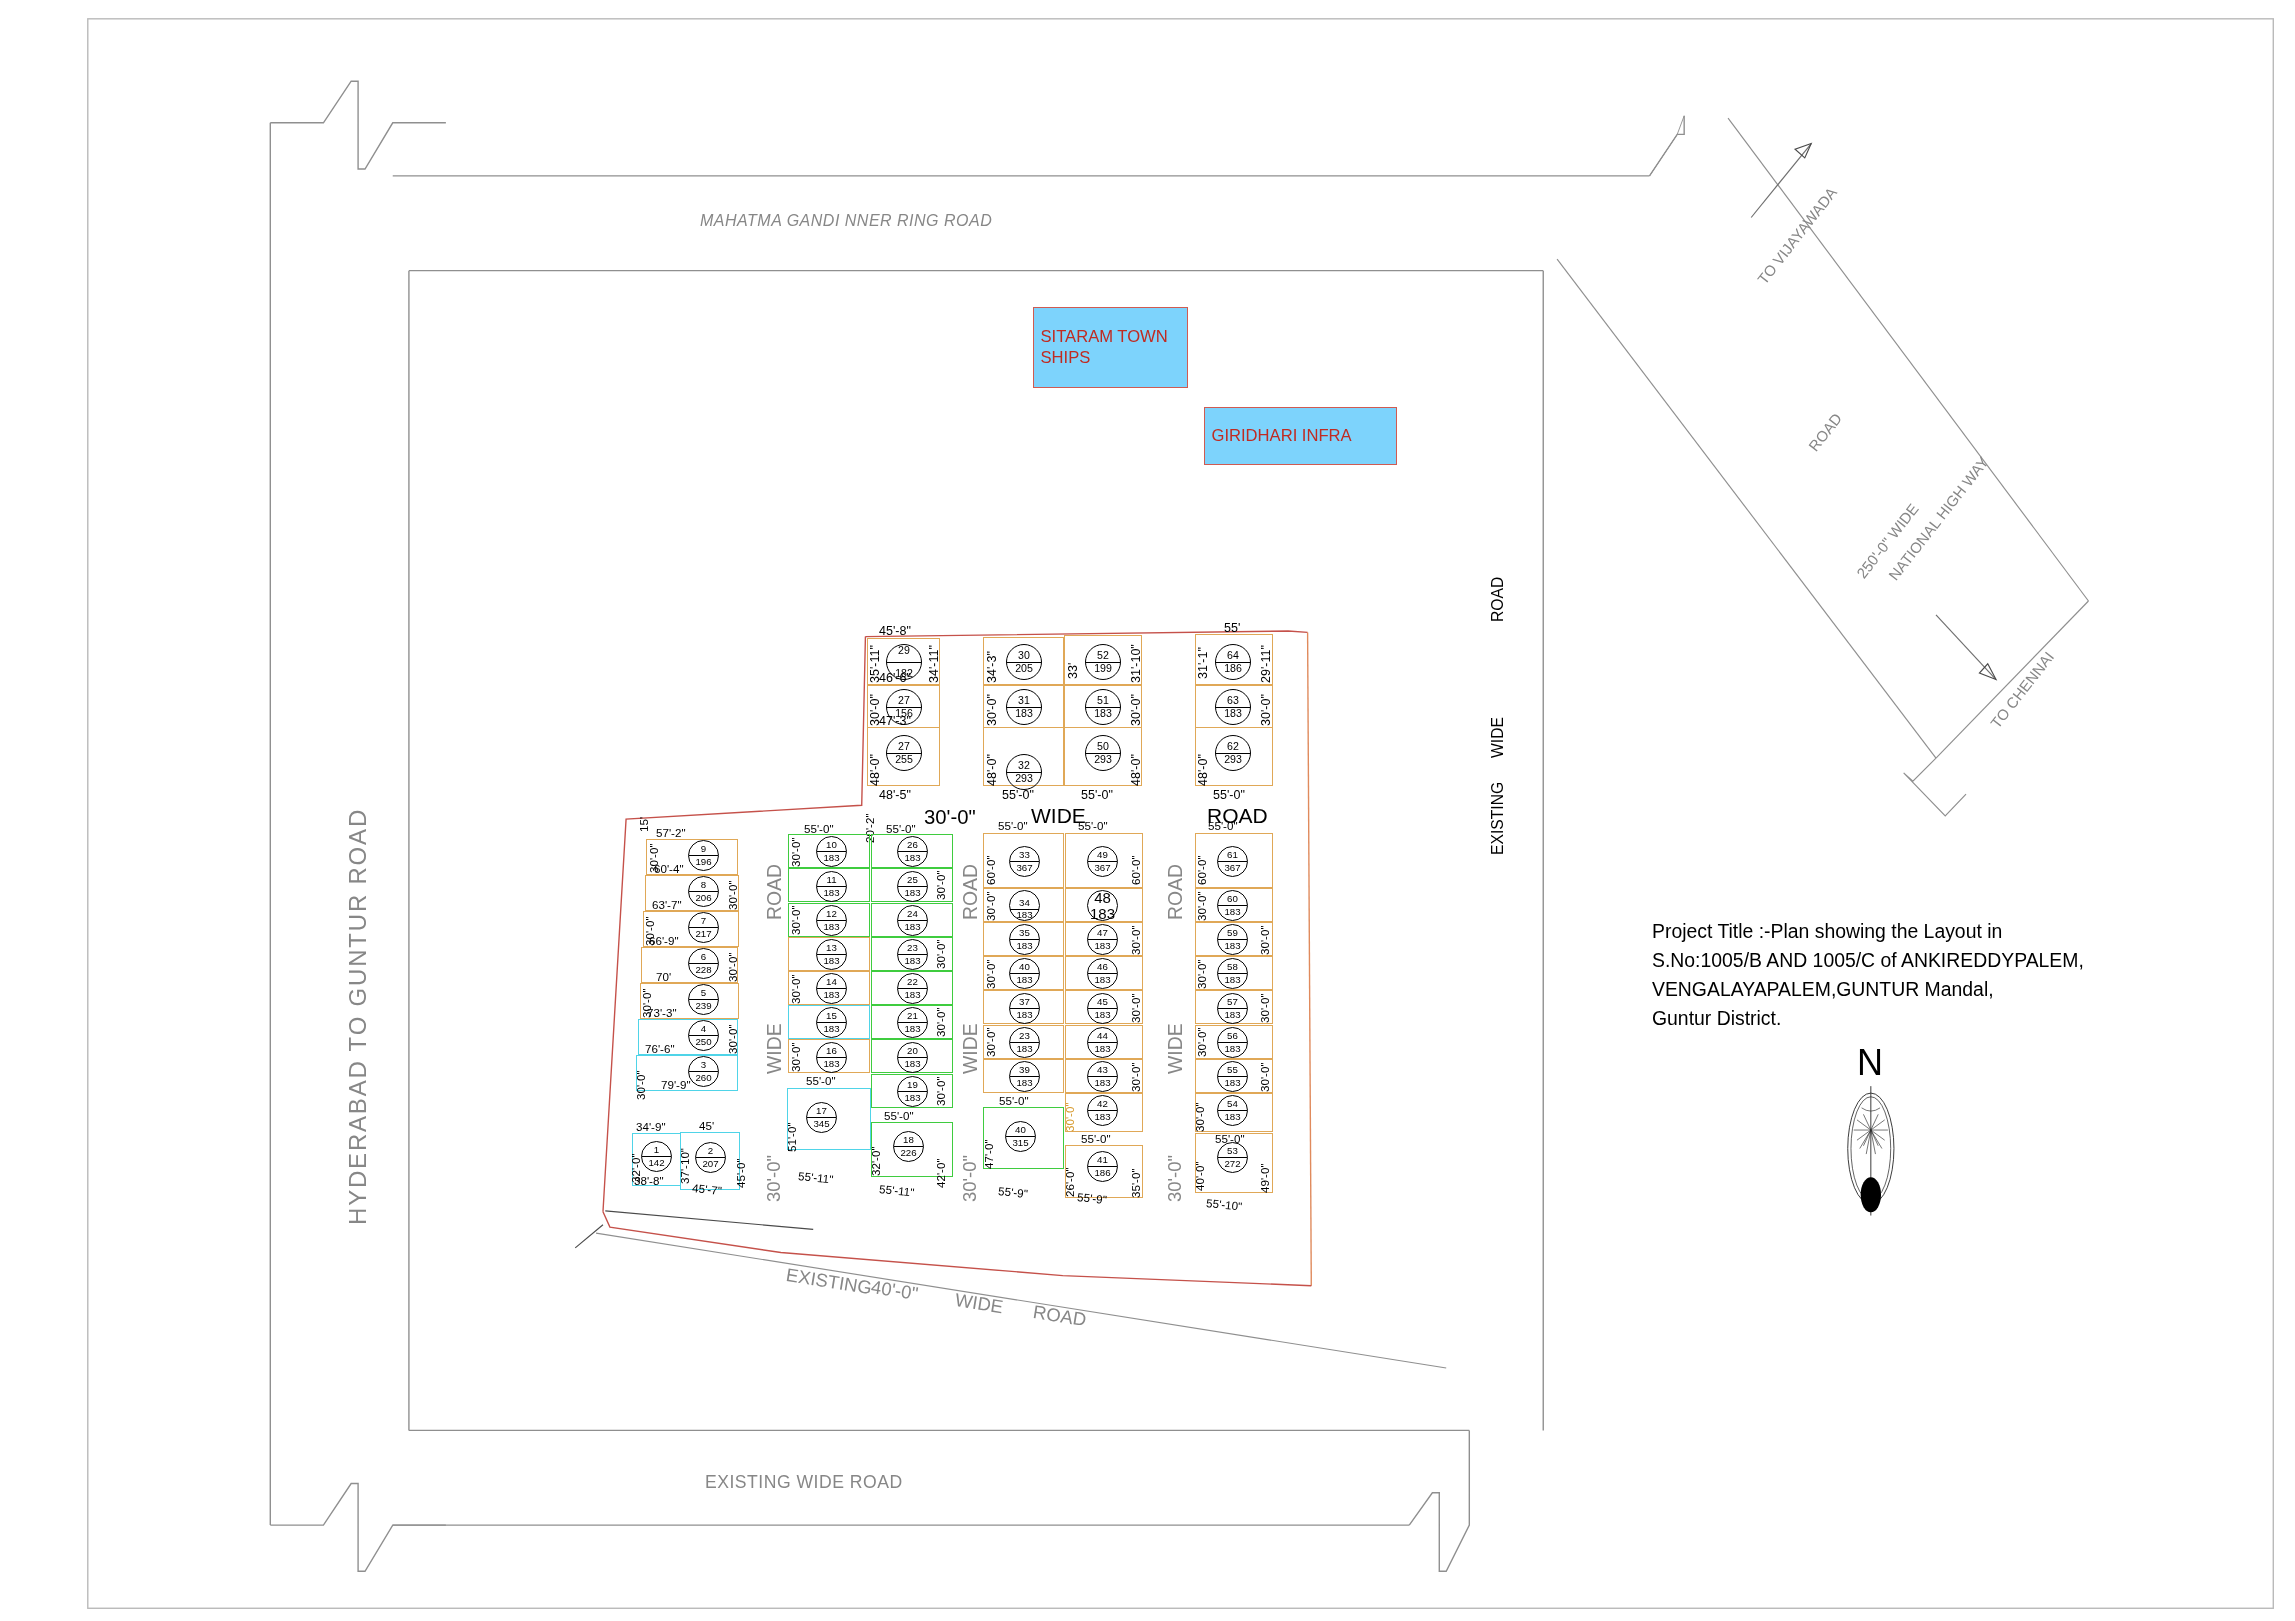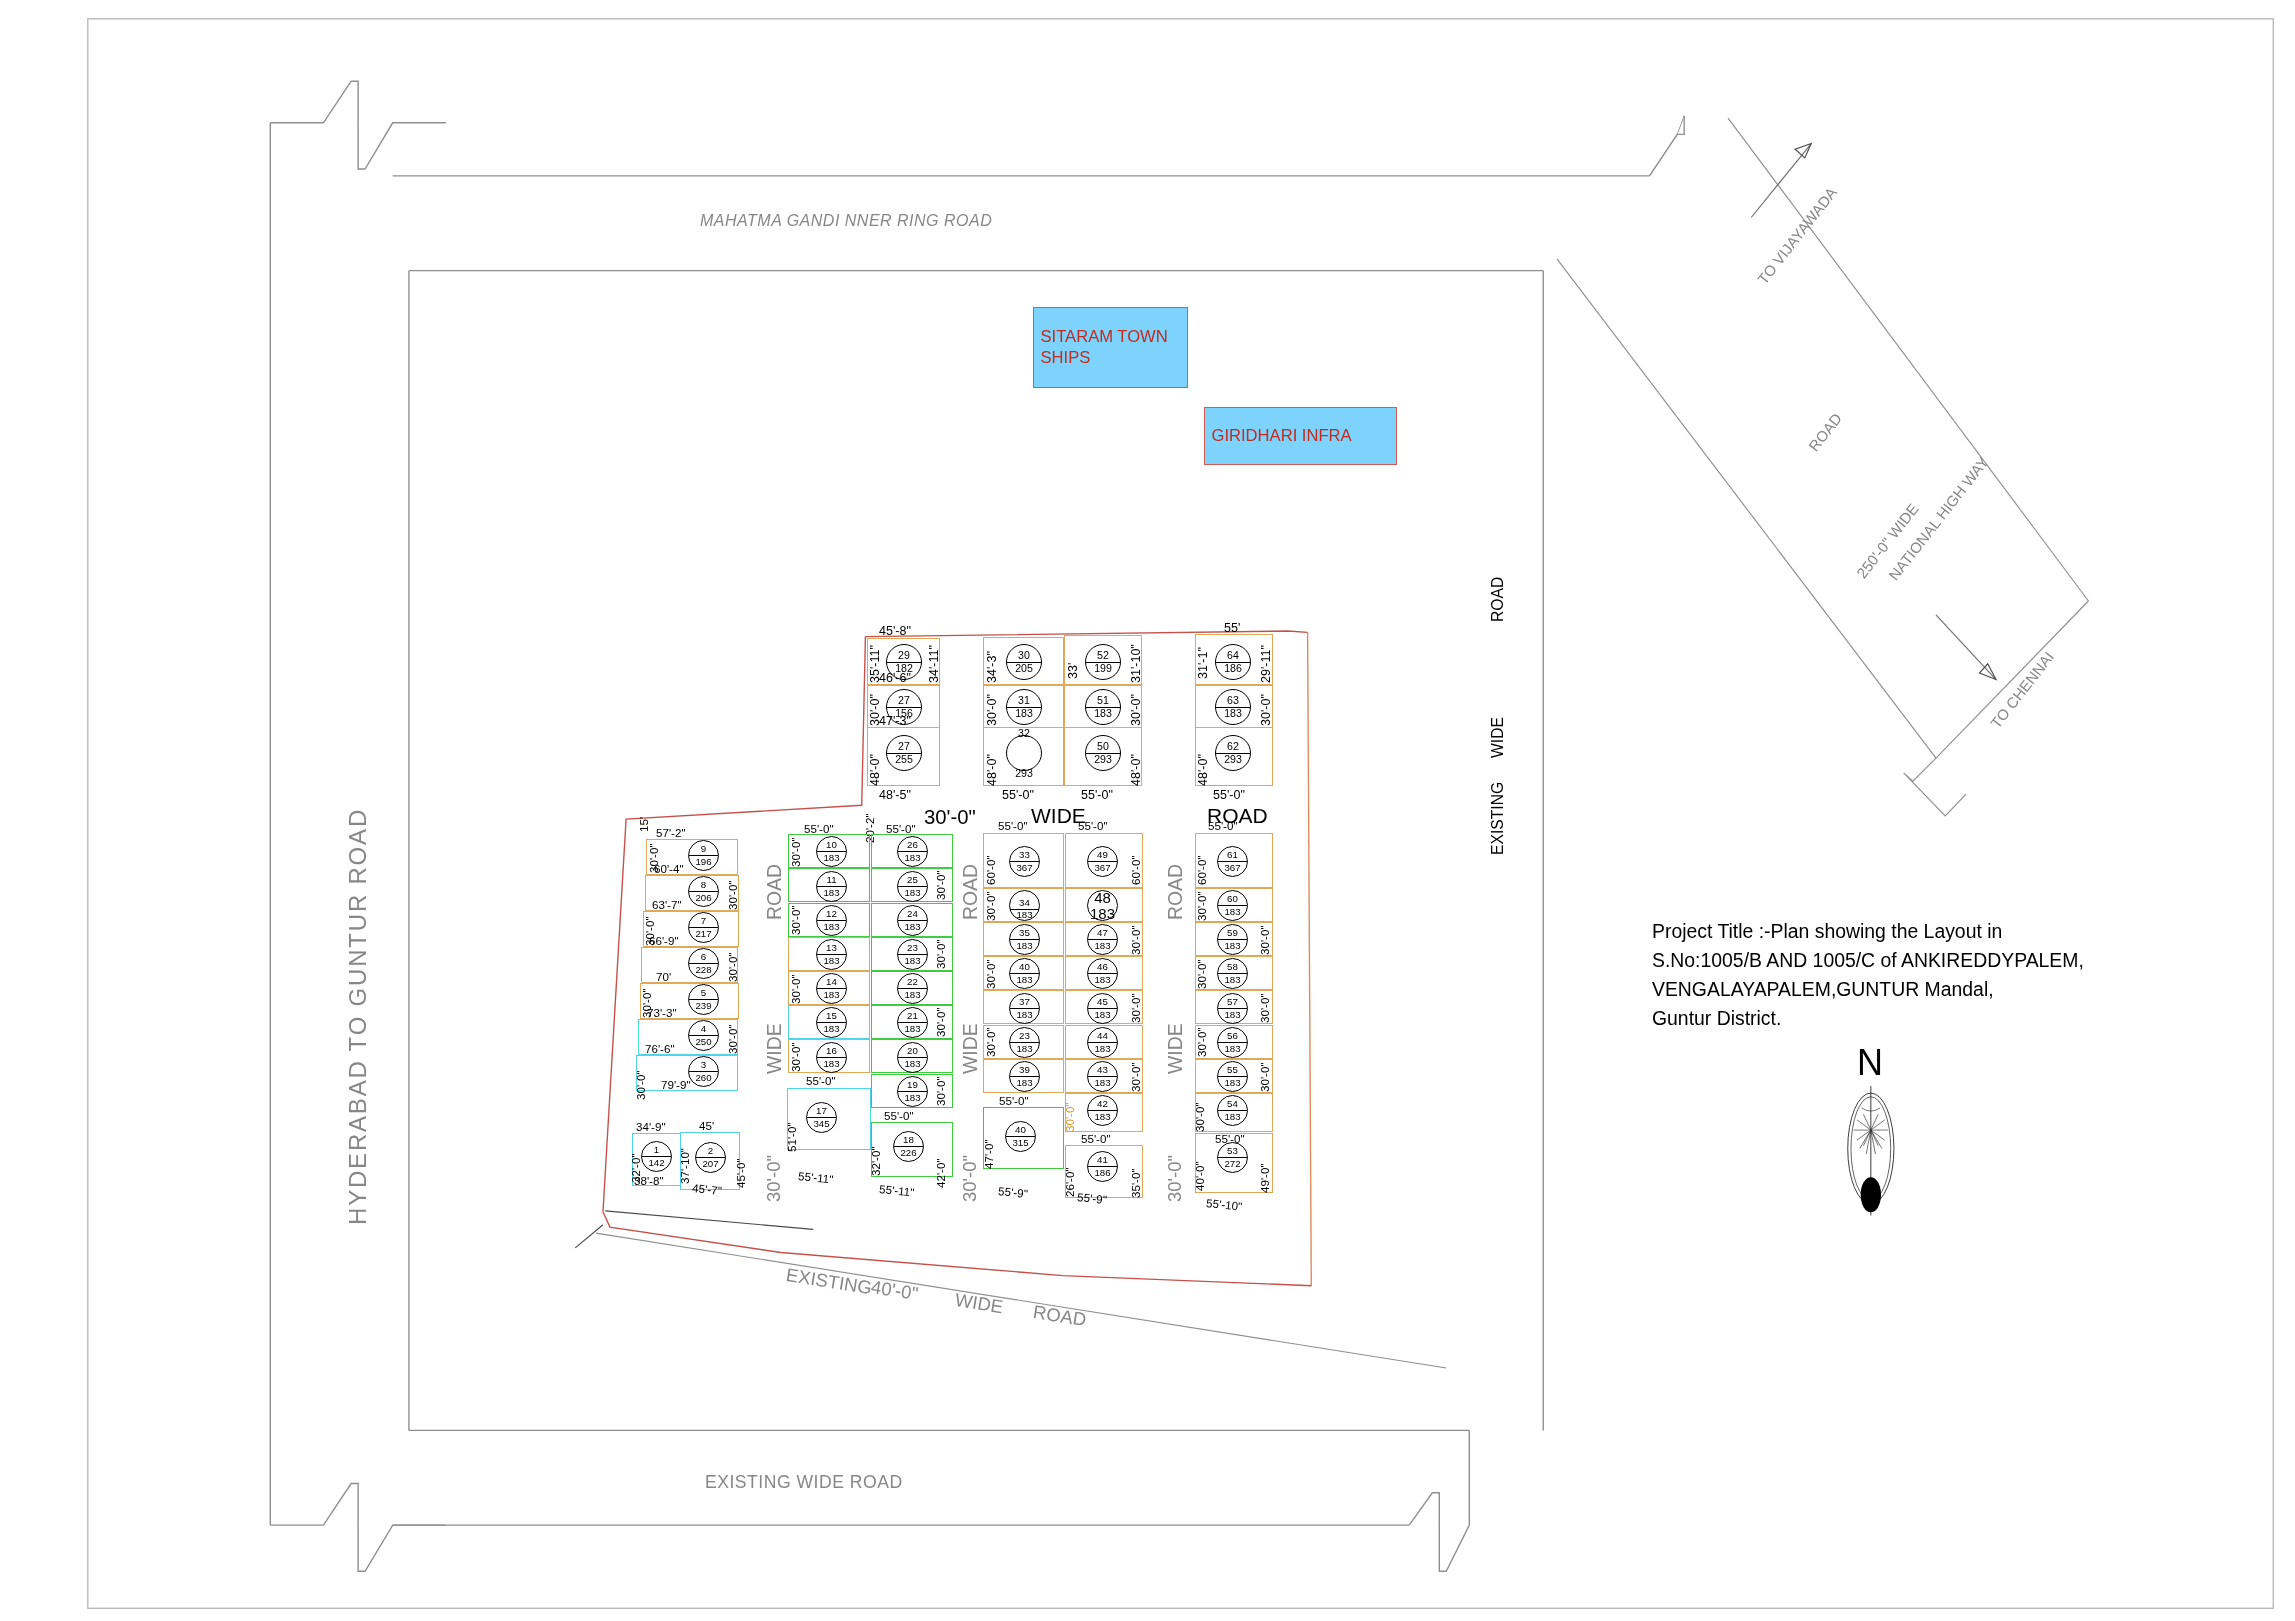--- a/index.html
+++ b/index.html
@@ -151,21 +151,21 @@
   <div class="roadlbl v" style="left:1164px;top:920px;font-size:19.4px;">ROAD</div>
   <div class="roadlbl v" style="left:1164px;top:1074px;font-size:19.4px;">WIDE</div>
   <div class="roadlbl v" style="left:1164px;top:1202px;font-size:18.5px;">30'-0"</div>
 
   <div class="roadlbl" style="left:788px;top:1264px;font-size:18.5px;transform-origin:0 0;transform:rotate(9deg);">EXISTING</div>
   <div class="roadlbl" style="left:873px;top:1276px;font-size:18.5px;transform-origin:0 0;transform:rotate(9deg);">40'-0"</div>
   <div class="roadlbl" style="left:957px;top:1289px;font-size:18.5px;transform-origin:0 0;transform:rotate(9deg);">WIDE</div>
   <div class="roadlbl" style="left:1035px;top:1301px;font-size:18.5px;transform-origin:0 0;transform:rotate(9deg);">ROAD</div>
 
   <div class="cell c-orange" style="left:867px;top:638px;width:73px;height:47px;"></div>
-  <div class="lotmark" style="left:886px;top:644px;">
+  <div class="lotmark" style="left:886px;top:644px;justify-content:space-between;">
     <span class="no">29</span>
     <span class="bar"></span>
     <span class="ar">182</span>
   </div>
   <div class="dim" style="left:879px;top:624px;">45'-8"</div>
   <div class="dim v" style="left:868px;top:683px;">35'-11"</div>
   <div class="dim v" style="left:927px;top:683px;">34'-11"</div>
 
   <div class="cell c-orange" style="left:867px;top:685px;width:73px;height:43px;"></div>
   <div class="lotmark" style="left:886px;top:689px;">
@@ -197,21 +197,21 @@
 
   <div class="cell c-orange" style="left:983px;top:685px;width:81px;height:43px;"></div>
   <div class="lotmark" style="left:1006px;top:689px;">
     <span class="no">31</span>
     <span class="bar"></span>
     <span class="ar">183</span>
   </div>
   <div class="dim v" style="left:985px;top:726px;">30'-0"</div>
 
   <div class="cell c-orange" style="left:983px;top:727px;width:81px;height:59px;"></div>
-  <div class="lotmark" style="left:1006px;top:735px;gap:14px;">
+  <div class="lotmark" style="left:1006px;top:754px;">
     <span class="no">32</span>
     <span class="bar"></span>
     <span class="ar">293</span>
   </div>
   <div class="dim v" style="left:985px;top:786px;">48'-0"</div>
   <div class="dim" style="left:1002px;top:788px;">55'-0"</div>
 
   <div class="cell c-orange" style="left:1064px;top:635px;width:78px;height:50px;"></div>
   <div class="lotmark" style="left:1085px;top:644px;">
     <span class="no">52</span>

